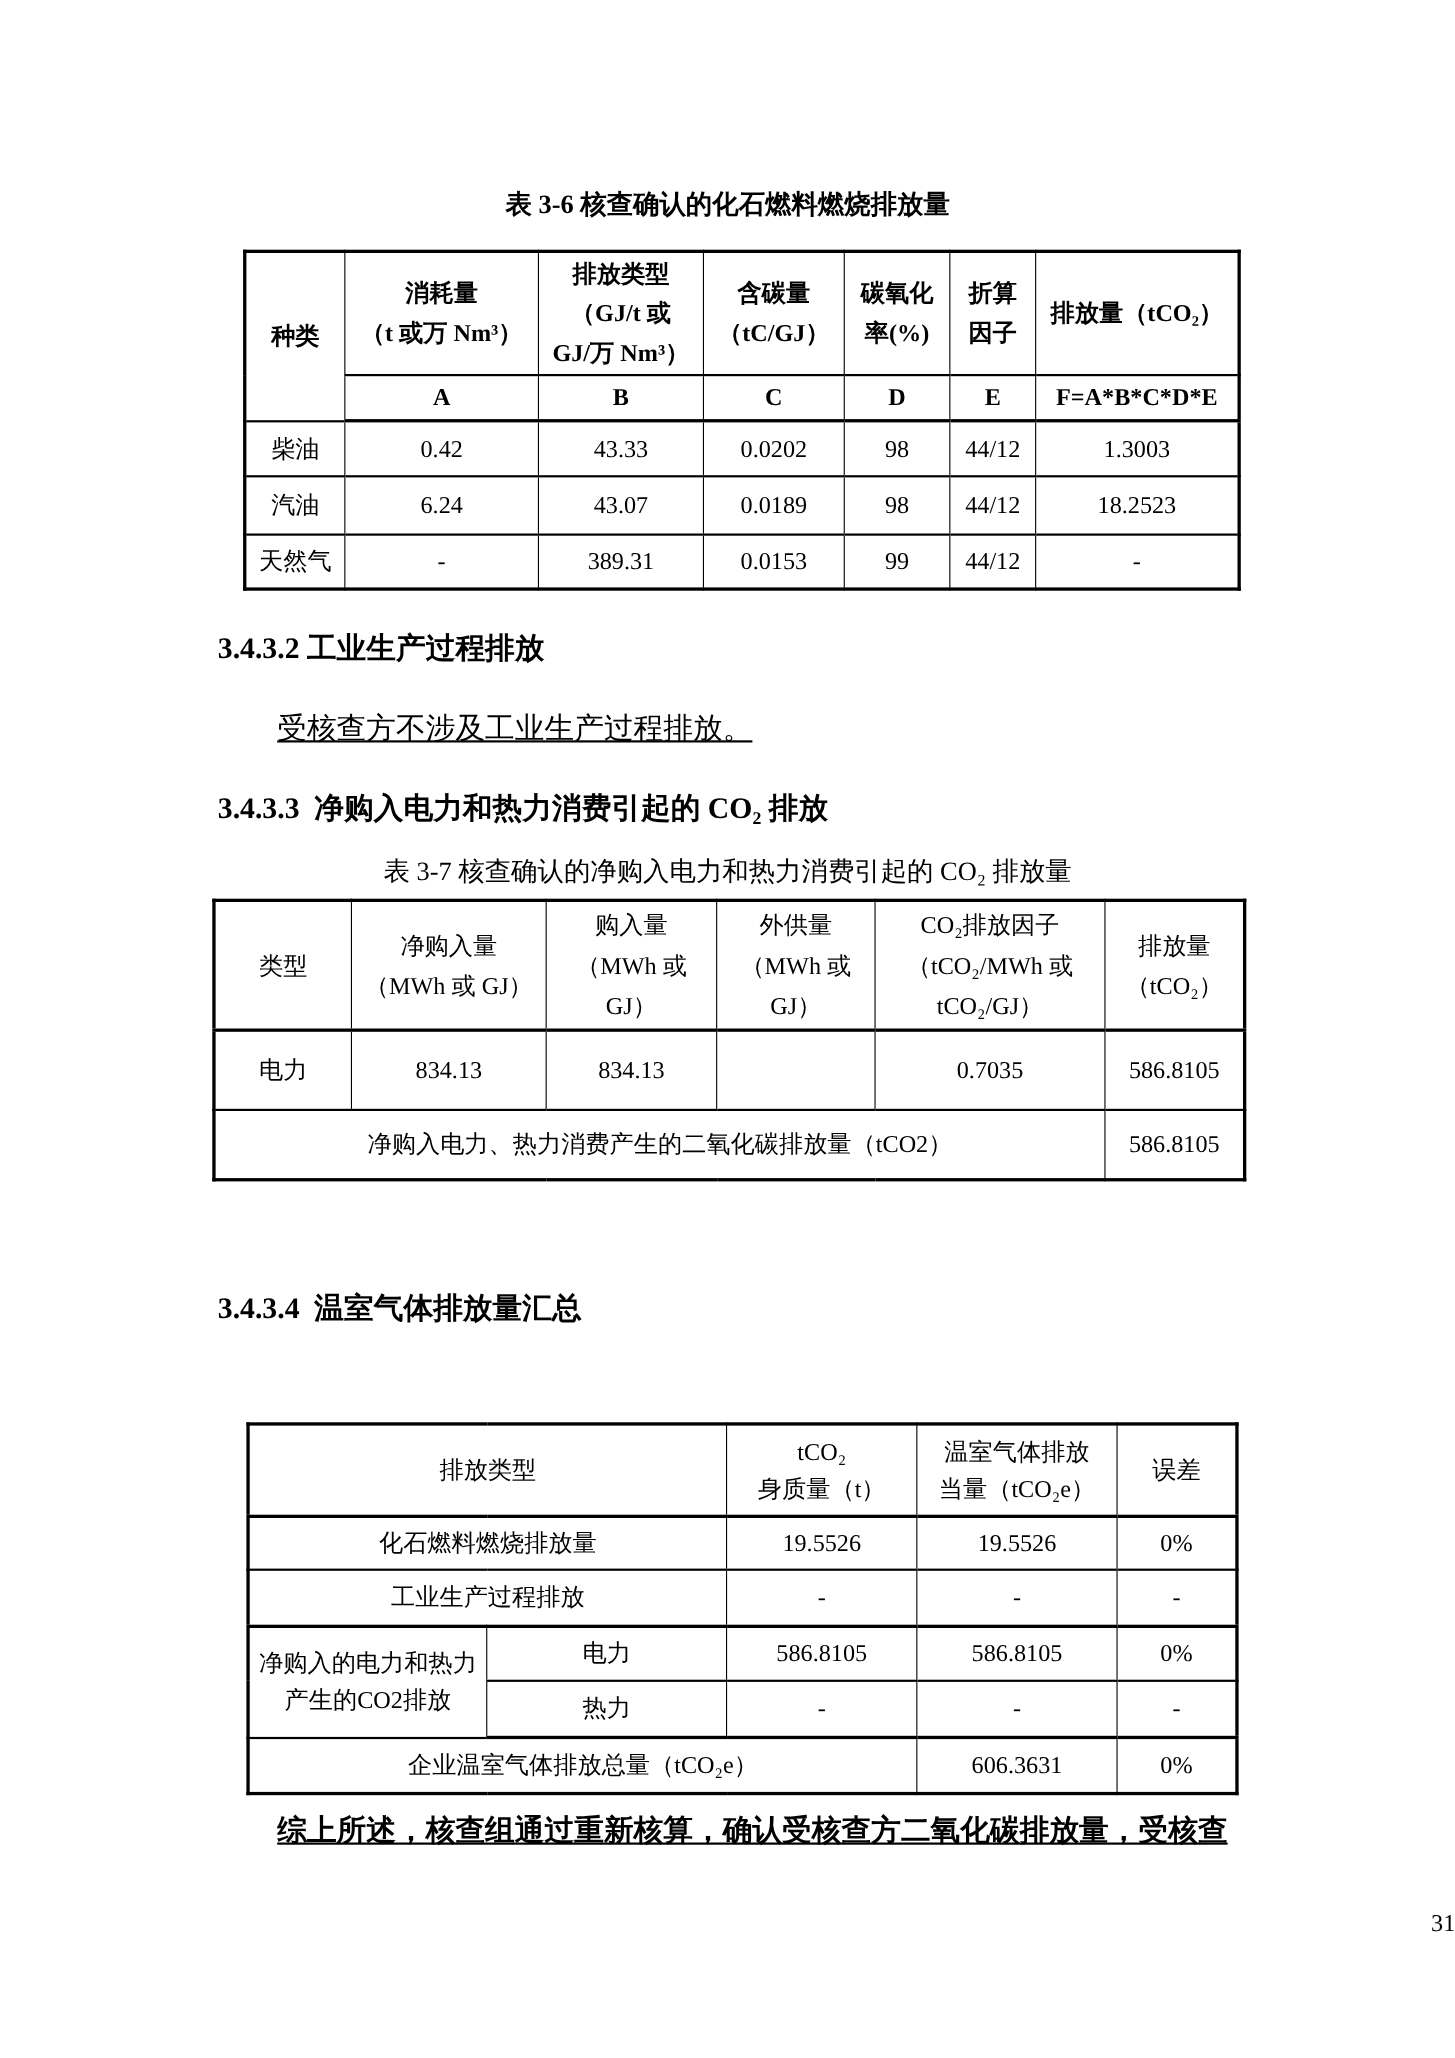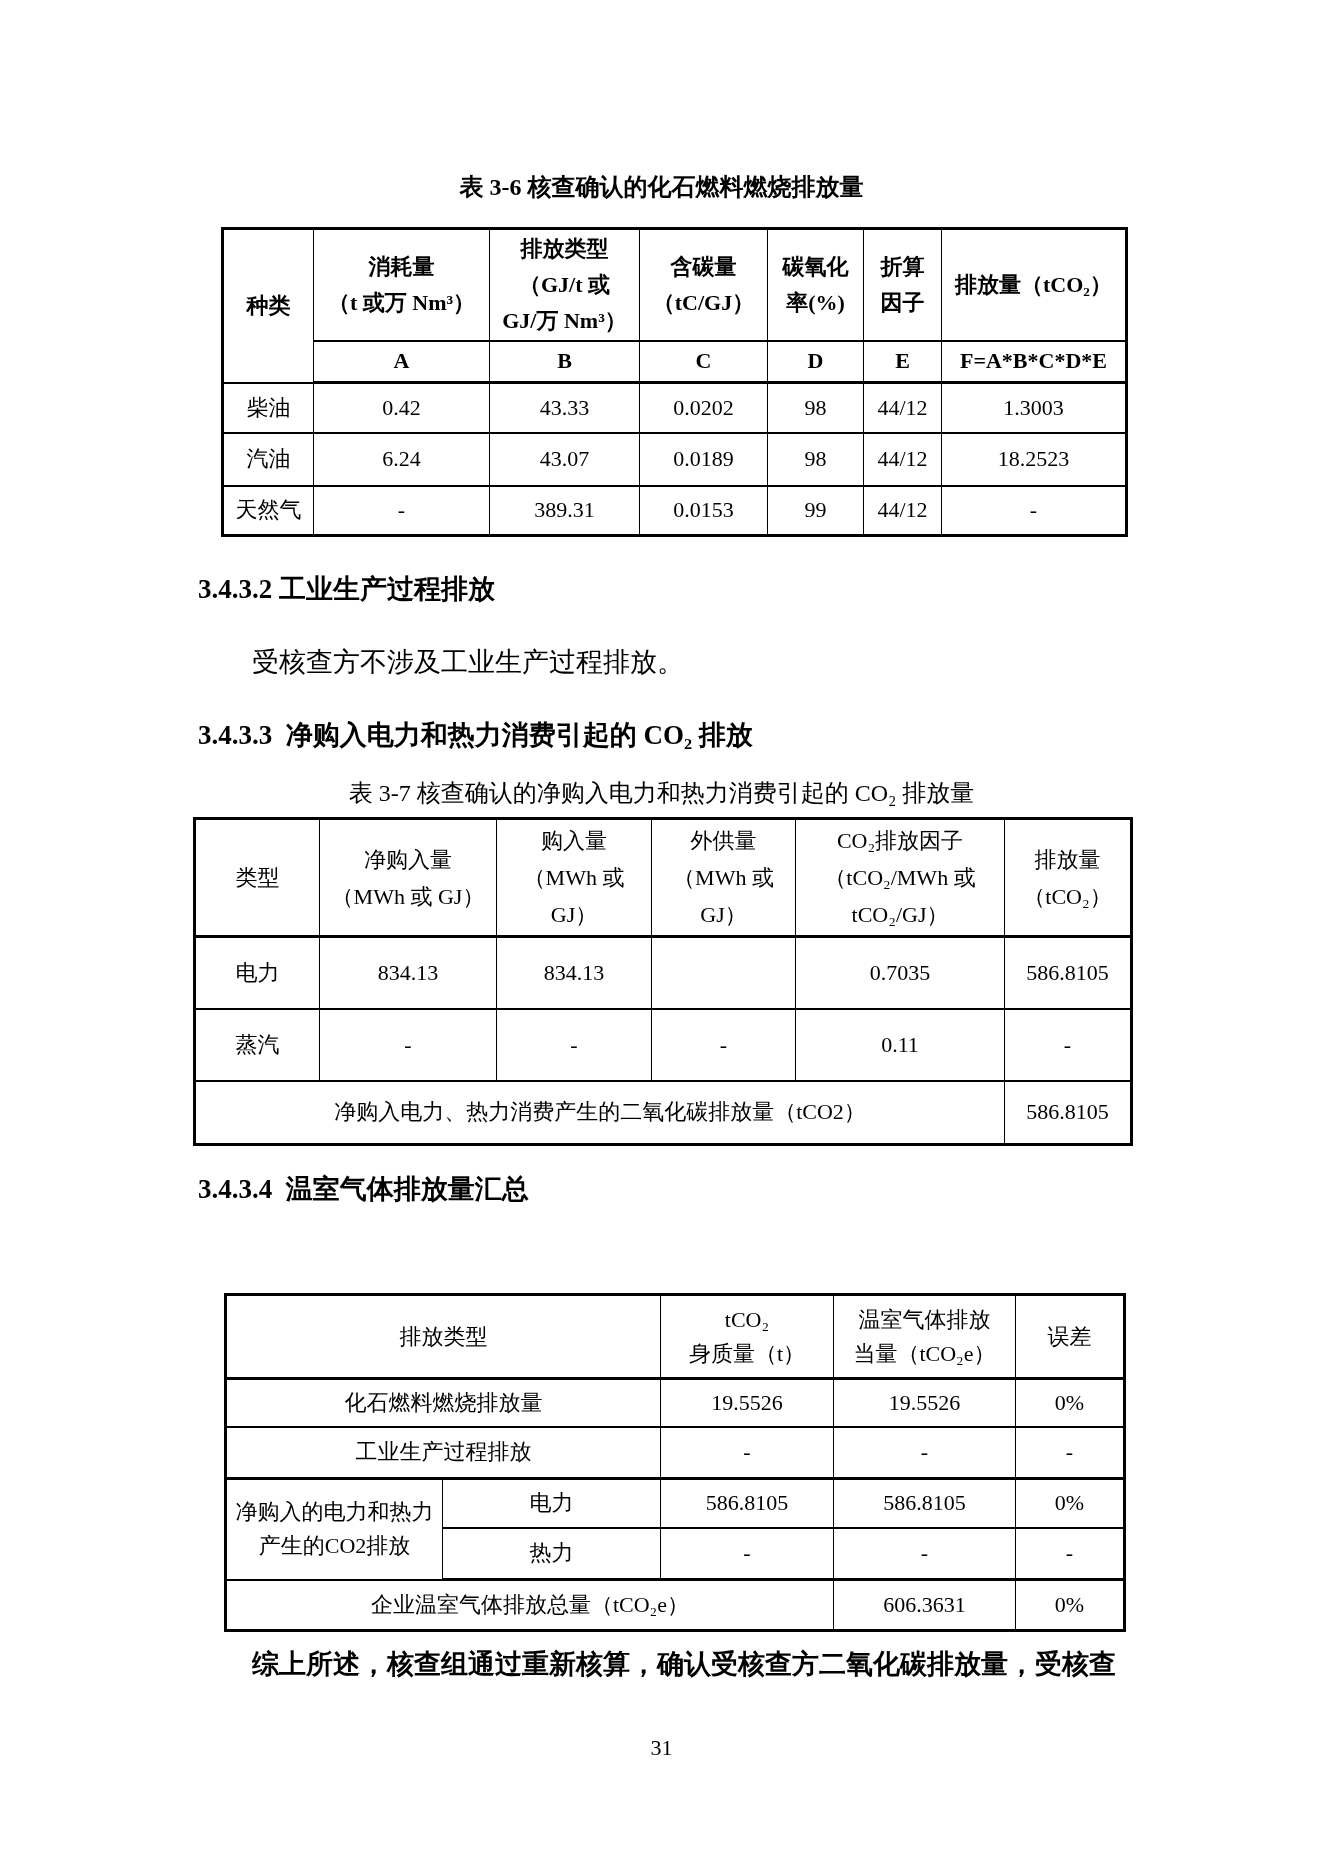--- a/index.html
+++ b/index.html
@@ -27,20 +27,21 @@
     font-size:27px;
     line-height:32px;
     font-weight:bold;
     white-space:pre;
   }
   .para{
     left:252px;
     font-size:27px;
     line-height:34px;
     white-space:pre;
+    text-decoration:underline;
   }
   .para.parabold{font-weight:bold;}
   table.doc{
     border-collapse:collapse;
     table-layout:fixed;
     border:3px solid #000;
   }
   table.doc th, table.doc td{
     border:1.5px solid #000;
     border-top-width:2px;
@@ -56,21 +57,21 @@
   }
   table.t1 th{font-weight:bold;}
   tr.thickline th, tr.thickline td{border-bottom-width:3px;}
   td.valbold{font-weight:bold;}
   th.hbold{font-weight:bold;}
   td.leftcell{text-align:left;padding-left:10px;}
   td.wrapcell{text-align:left;padding-left:8px;padding-right:8px;line-height:33px;}
   .pagenum{
     left:0;
     width:1323px;
-    text-align:center;
+    text-align:right;
     font-size:22px;
   }
 </style>
 </head>
 <body>
 
 <div class="page">
 
   <div class="abs caption capbold" style="top:172px;">表 3-6 核查确认的化石燃料燃烧排放量</div>
 
@@ -173,28 +174,20 @@
 （tCO₂）</th>
       </tr>
       <tr style="height:72px;">
         <td>电力</td>
         <td>834.13</td>
         <td>834.13</td>
         <td></td>
         <td>0.7035</td>
         <td>586.8105</td>
       </tr>
-      <tr style="height:72px;">
-        <td>蒸汽</td>
-        <td>-</td>
-        <td>-</td>
-        <td>-</td>
-        <td>0.11</td>
-        <td>-</td>
-      </tr>
       <tr style="height:64px;">
         <td colspan="5">净购入电力、热力消费产生的二氧化碳排放量（tCO2）</td>
         <td class="valbold">586.8105</td>
       </tr>
     </tbody>
   </table>
 
   <div class="abs heading" style="top:1173px;">3.4.3.4  温室气体排放量汇总</div>
 
 

